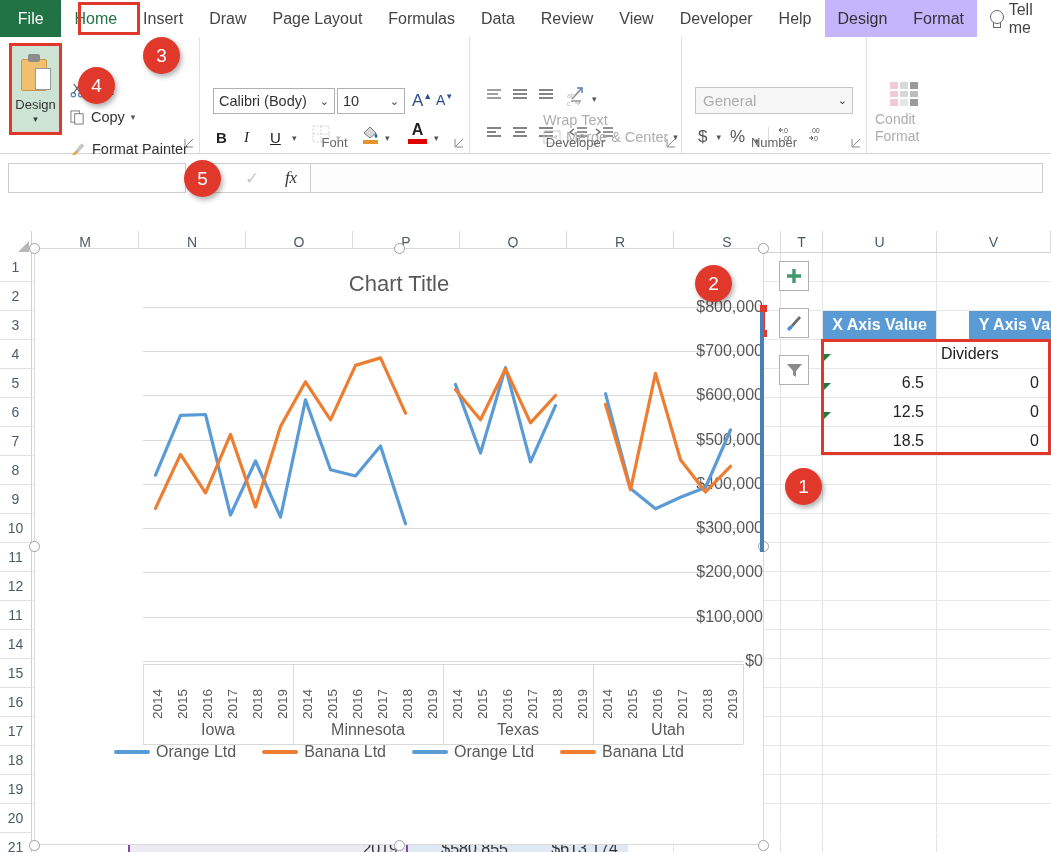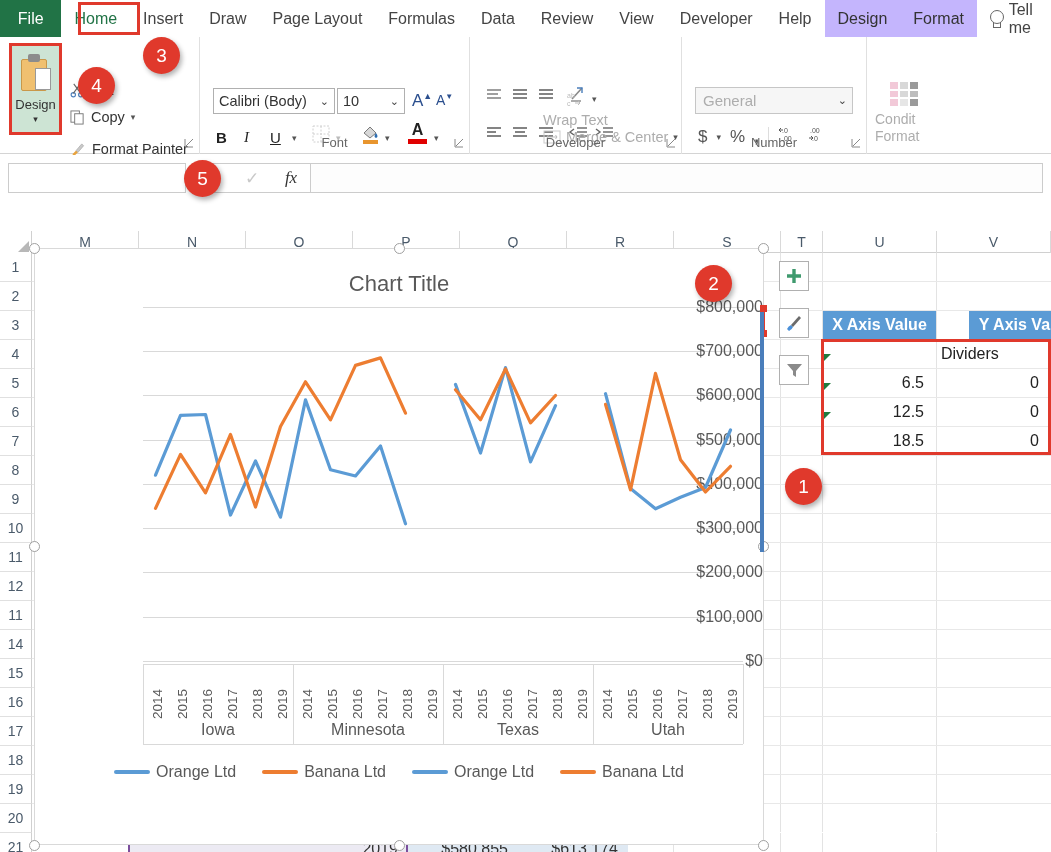--- a/index.html
+++ b/index.html
@@ -199,21 +199,21 @@
   .cat-sep { position:absolute; top: 415px; width:1px; height: 80px; background:#d9d9d9; }
   .cat-top { position:absolute; left: 108px; top: 415px; width: 600px; height:1px; background:#d9d9d9; }
   .cat-bot { position:absolute; left: 108px; top: 495px; width: 600px; height:1px; background:#d9d9d9; }
   .yr {
     position:absolute; top: 418px; font-size: 13.5px; color: #595959;
     writing-mode: vertical-rl; transform: rotate(180deg);
     height: 52px; display:flex; align-items:flex-start; justify-content:flex-start;
   }
   .grp-name { position:absolute; top: 472px; font-size: 16px; color: #595959;
               text-align:center; }
-  .legend { position:absolute; top: 514px; left:0; width: 100%;
+  .legend { position:absolute; top: 494px; left:0; width: 100%;
             display:flex; align-items:center; justify-content:center; gap: 26px; }
   .lg-item { display:flex; align-items:center; gap: 6px; font-size: 16px; color:#595959; }
   .lg-line { width: 36px; height: 4px; border-radius: 2px; }
 
   
   .handle { position:absolute; width: 11px; height: 11px; border-radius:50%;
             background:#fff; border: 1.5px solid #a0a0a0; }
 
   
   .cbtn { position:absolute; width: 30px; height: 30px; background:#fff;

